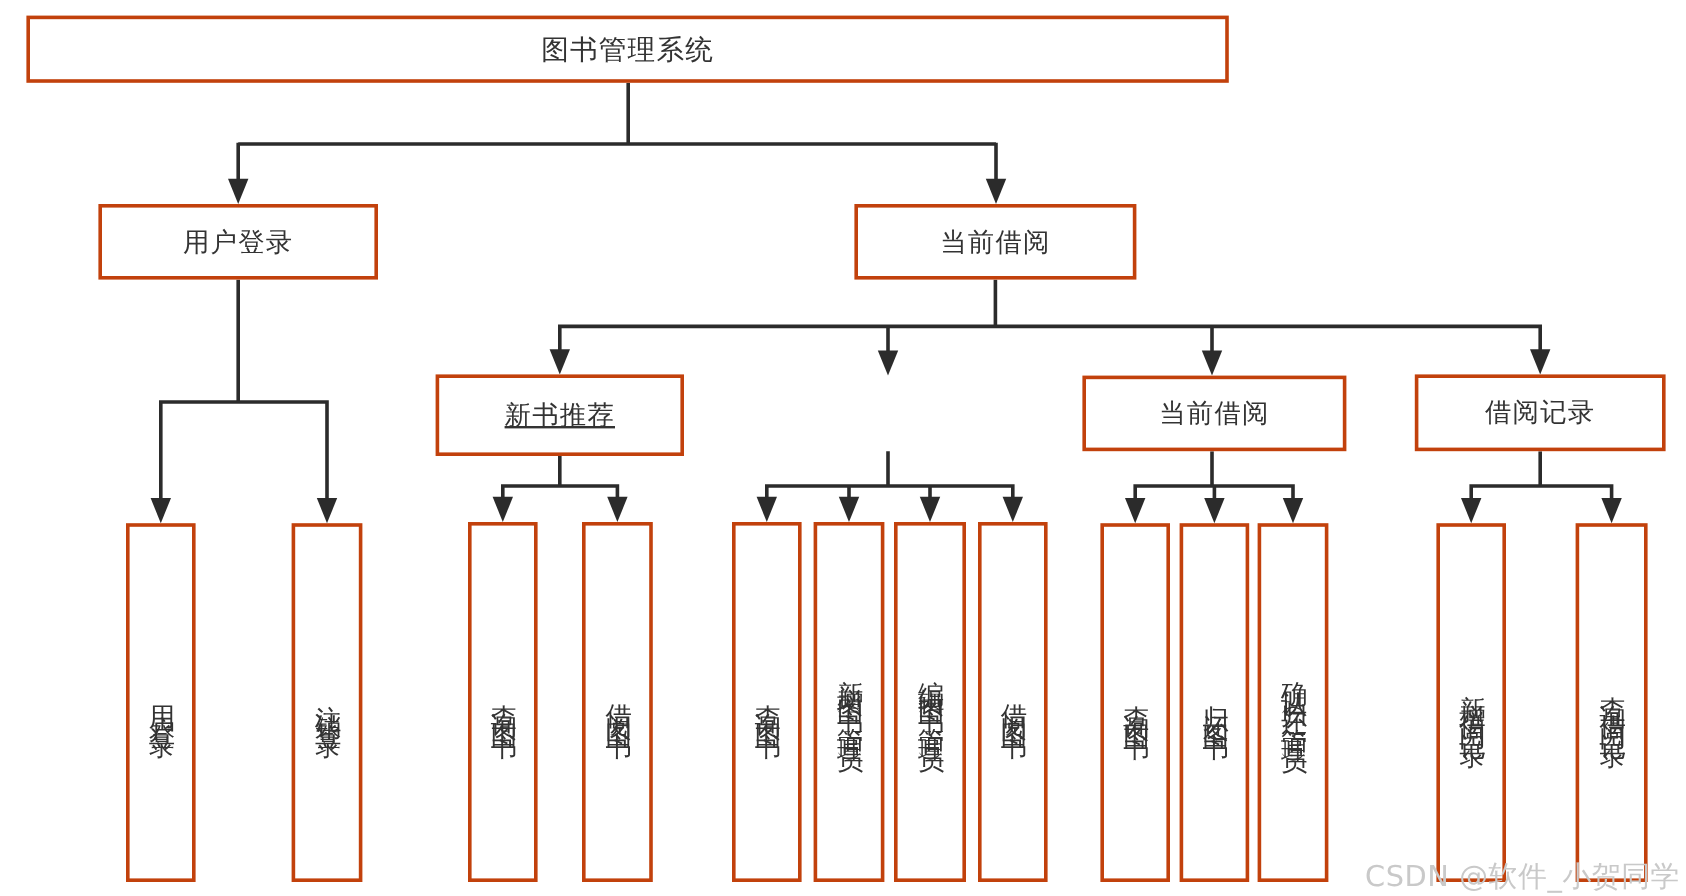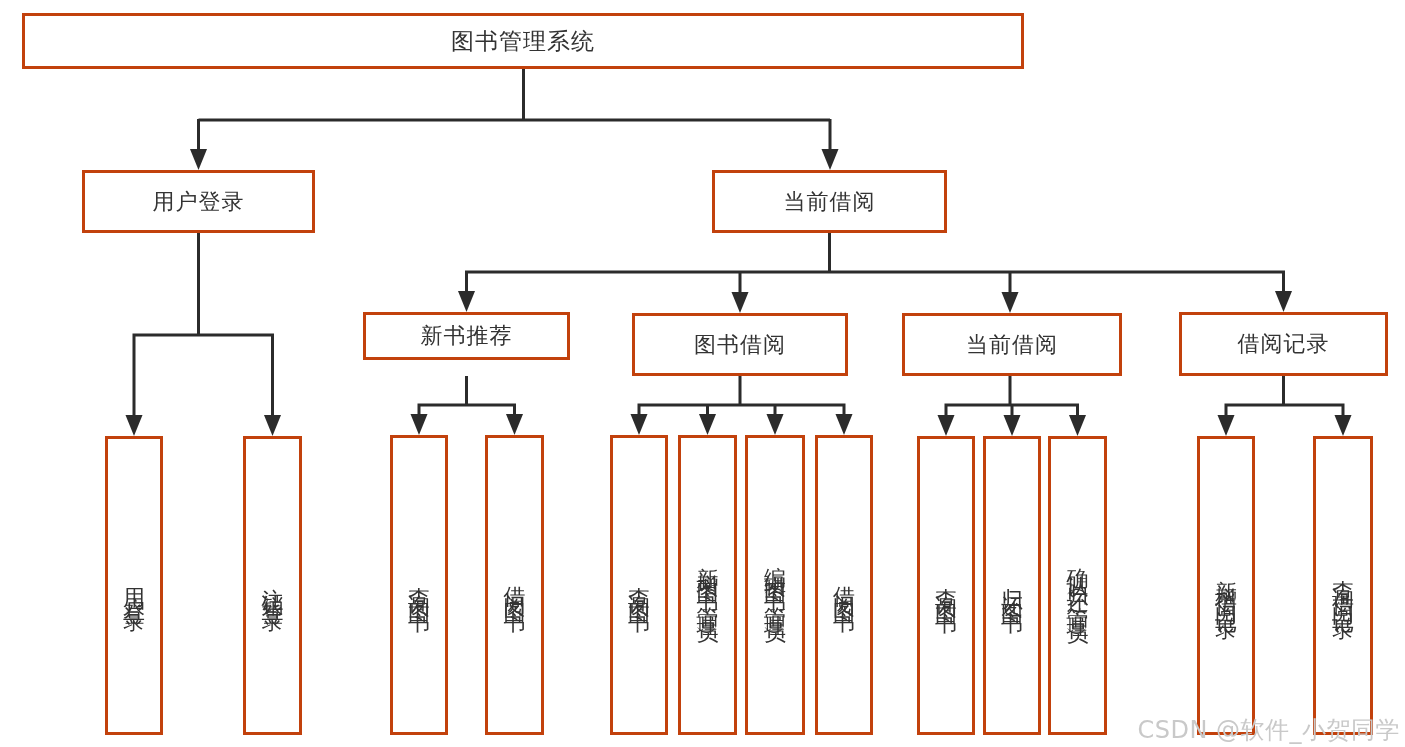--- a/index.html
+++ b/index.html
@@ -81,22 +81,21 @@
       <polygon points="1217.5,415 1234.5,415 1226,436"></polygon>
       <polygon points="1334.5,415 1351.5,415 1343,436"></polygon>
     </g>
   </svg>
 
   <div class="node hbox root-box" style="left:22px;top:13px;width:1002px;height:56px;">图书管理系统</div>
 
   <div class="node hbox" style="left:82px;top:170px;width:233px;height:63px;">用户登录</div>
   <div class="node hbox" style="left:712px;top:170px;width:235px;height:63px;">当前借阅</div>
 
-  <div class="node hbox" style="left:363px;top:312px;width:207px;height:48px;">新书推荐</div>
-  <div class="node hbox" style="left:632px;top:313px;width:216px;height:63px;">图书借阅</div>
+  <div class="node hbox" style="left:363px;top:312px;width:207px;height:68px;text-decoration:underline;">新书推荐</div>
   <div class="node hbox" style="left:902px;top:313px;width:220px;height:63px;">当前借阅</div>
   <div class="node hbox" style="left:1179px;top:312px;width:209px;height:64px;">借阅记录</div>
 
   <div class="node vbox" style="left:105px;top:436px;width:58px;height:299px;">用户登录</div>
   <div class="node vbox" style="left:243px;top:436px;width:59px;height:299px;">注销登录</div>
 
   <div class="node vbox" style="left:390px;top:435px;width:58px;height:300px;">查询图书</div>
   <div class="node vbox" style="left:485px;top:435px;width:59px;height:300px;">借阅图书</div>
 
   <div class="node vbox" style="left:610px;top:435px;width:58px;height:300px;">查询图书</div>

